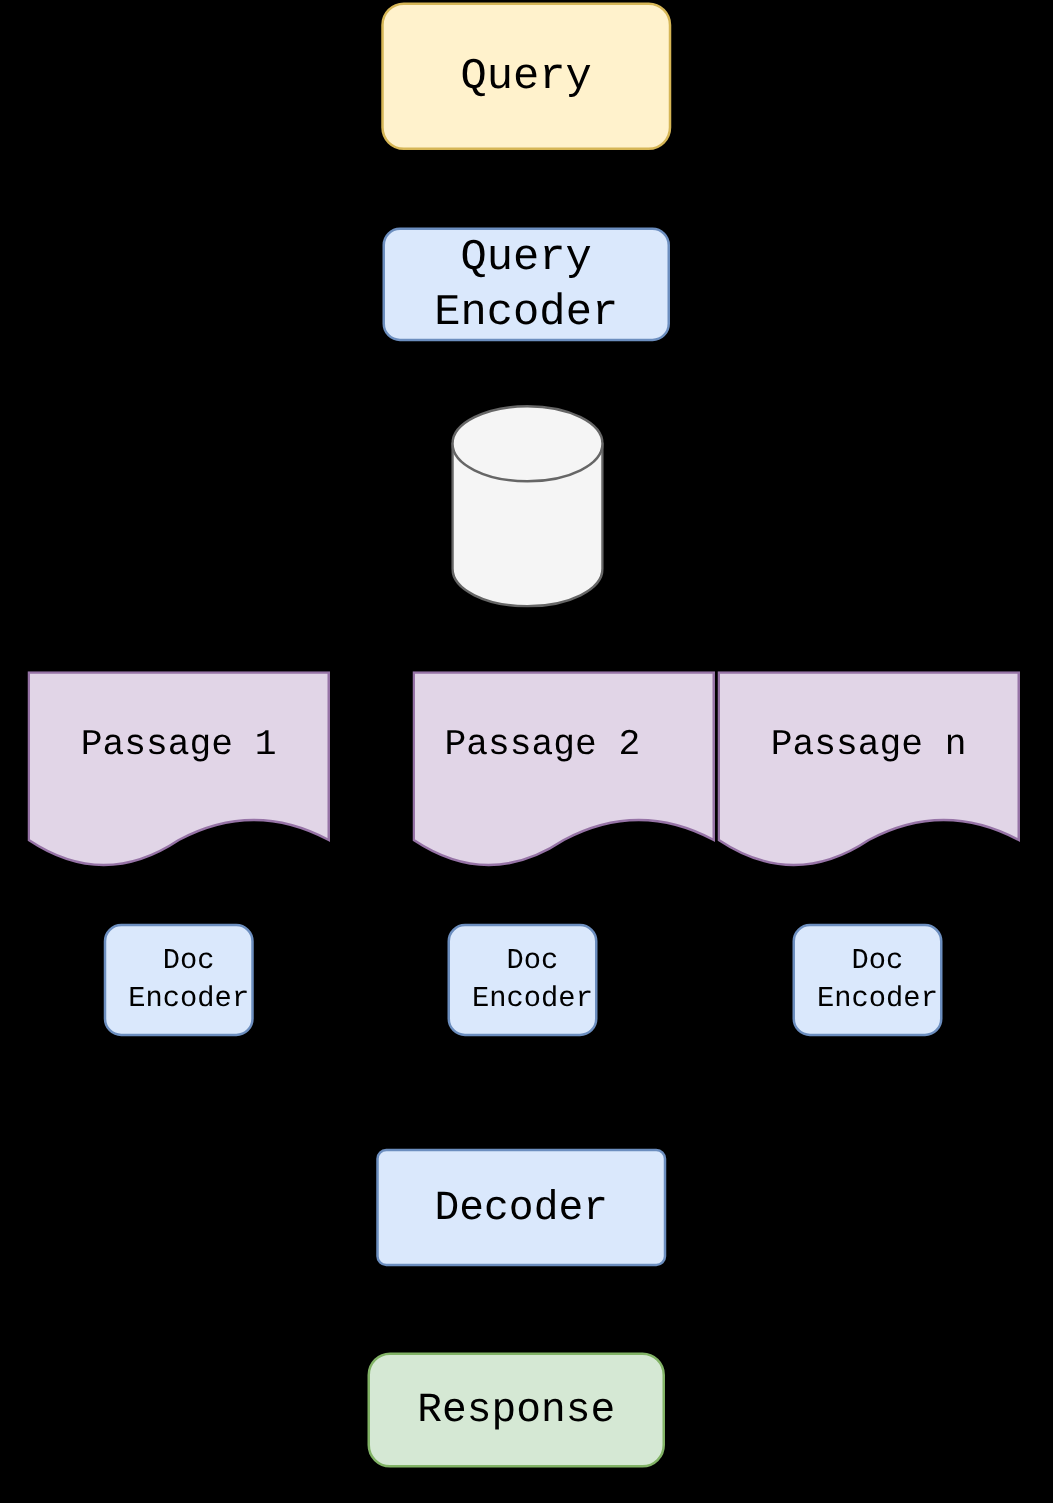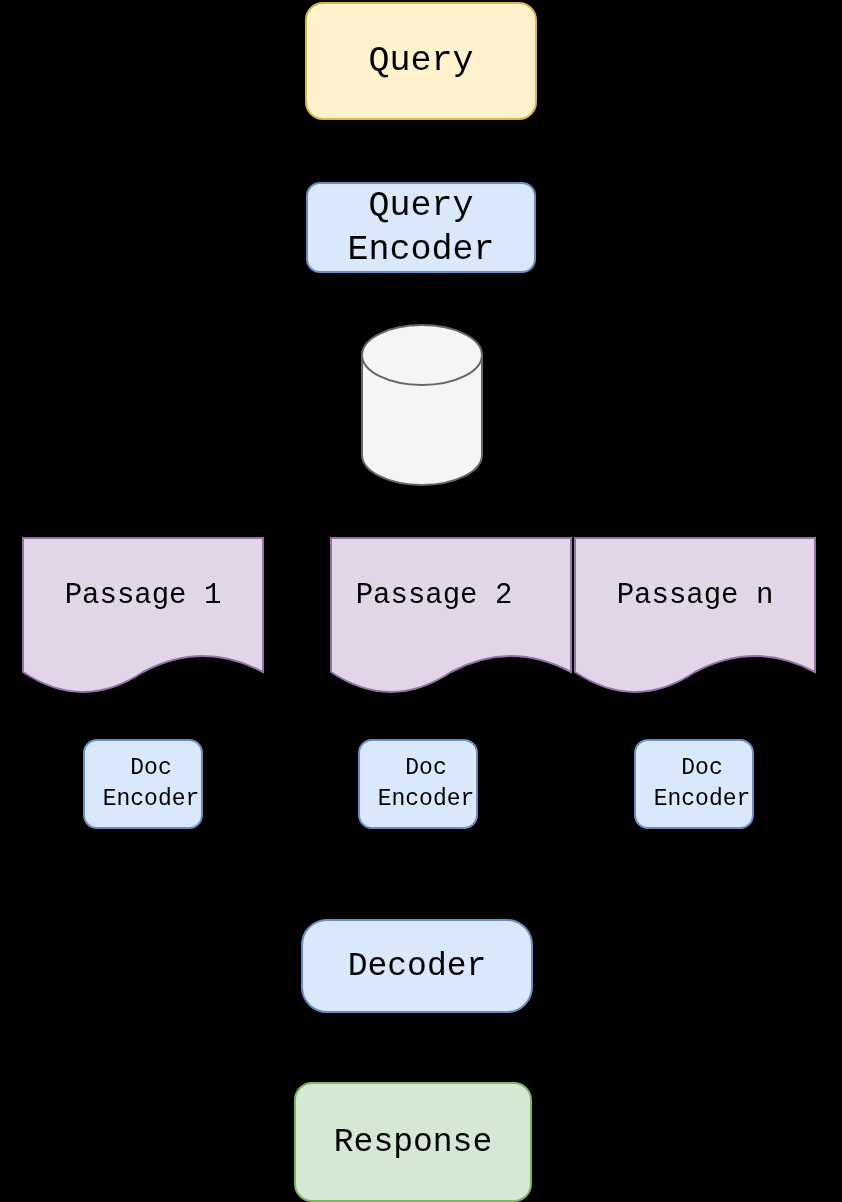--- a/index.html
+++ b/index.html
@@ -43,24 +43,24 @@
     background: var(--blue-fill); border-color: var(--blue-stroke);
     border-radius: 14px; font-size: 23px; line-height: 31px; padding-left: 16px;
   }
   .doc-encoder-1 { left: 83px; }
   .doc-encoder-2 { left: 358px; }
   .doc-encoder-3 { left: 634px; }
 
   .decoder-node {
     left: 301px; top: 919px; width: 232px; height: 94px;
     background: var(--blue-fill); border-color: var(--blue-stroke);
-    border-radius: 26px; font-size: 33px;
+    border-radius: 8px; font-size: 33px;
   }
   .response-node {
-    left: 294px; top: 1082px; width: 238px; height: 120px;
+    left: 294px; top: 1082px; width: 238px; height: 92px;
     background: var(--green-fill); border-color: var(--green-stroke);
     border-radius: 18px; font-size: 33px;
   }
 
   
   .cylinder-node {
     position: absolute;
     left: 361px; top: 324px; width: 122px; height: 162px;
   }
   .cylinder-node svg { display: block; width: 122px; height: 162px; }

